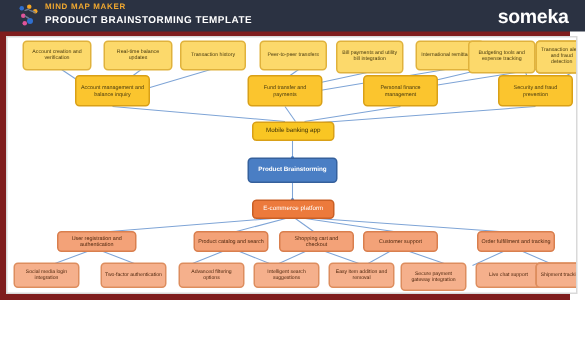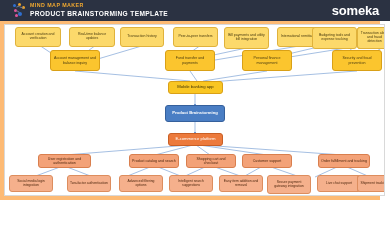--- a/index.html
+++ b/index.html
@@ -1,19 +1,19 @@
 <!DOCTYPE html>
 <html><head>
 <meta charset="utf-8">
 <style>
   * { box-sizing: border-box; margin:0; padding:0; }
   html,body { width:390px; height:200px; overflow:hidden; background:#ffffff;
               font-family:"Liberation Sans", sans-serif; }
 
-  #app { position:relative; width:380px; height:200px; background:#fdba74;padding-left:36px; }
+  #app { position:relative; width:380px; height:200px; background:#7f1d1d;padding-left:36px; }
 
   
   .hdr { position:absolute; left:0; top:0; width:390px; height:21px;
          background:#2b3242; }
   .hdr-inner { position:relative; width:100%; height:100%; }
   .logo-mark { position:absolute; left:13px; top:3px; width:13px; height:15px; }
   .logo-mark i { position:absolute; display:block; border-radius:50%; }
   .d1 { left:0px;  top:1px;  width:3px; height:3px; background:#2f6fd0; }
   .d2 { left:5px;  top:0px;  width:3px; height:3px; background:#f5a623; }
   .d3 { left:9px;  top:3px;  width:3px; height:3px; background:#f5a623; }

